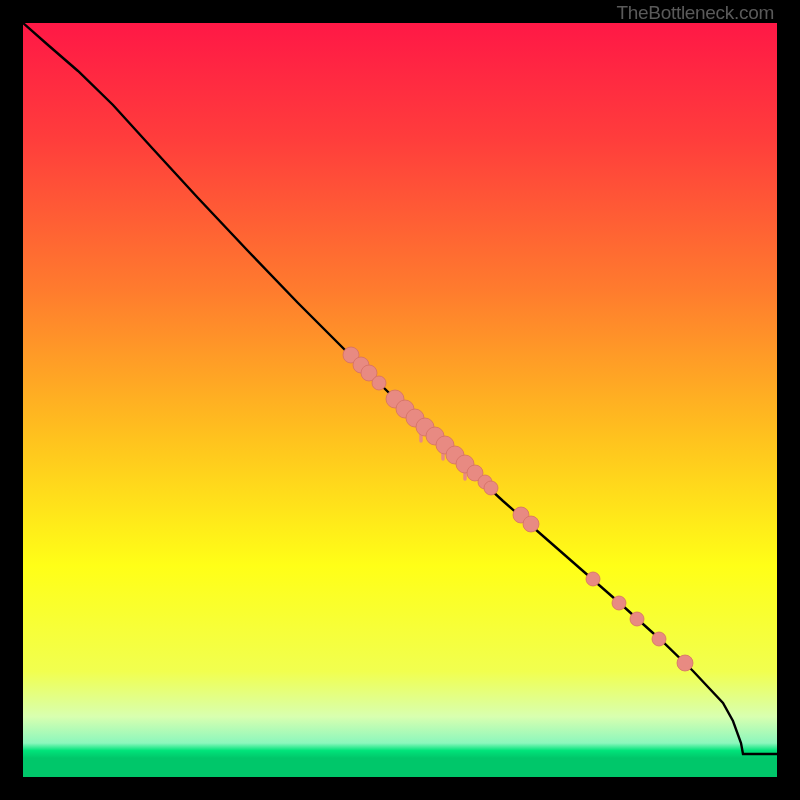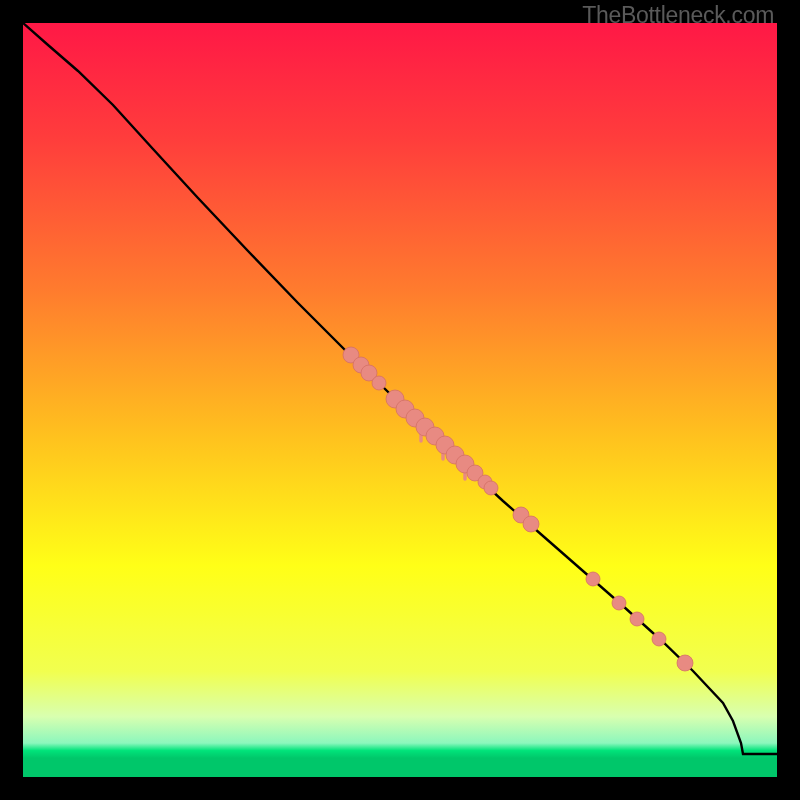--- a/index.html
+++ b/index.html
@@ -17,21 +17,21 @@
       left: 0;
       top: 0;
       width: 754px;
       height: 754px;
     }
     .watermark {
       position: absolute;
       right: 26px;
       top: 2px;
       color: #5a5a5a;
-      font-size: 23px;
+      font-size: 19px;
       font-weight: 500;
       letter-spacing: -0.3px;
     }
     svg { display: block; }
   </style>
 </head>
 <body>
 
 <div class="frame">
   <svg class="plot-area" width="754" height="754" viewBox="0 0 754 754" xmlns="http://www.w3.org/2000/svg">

